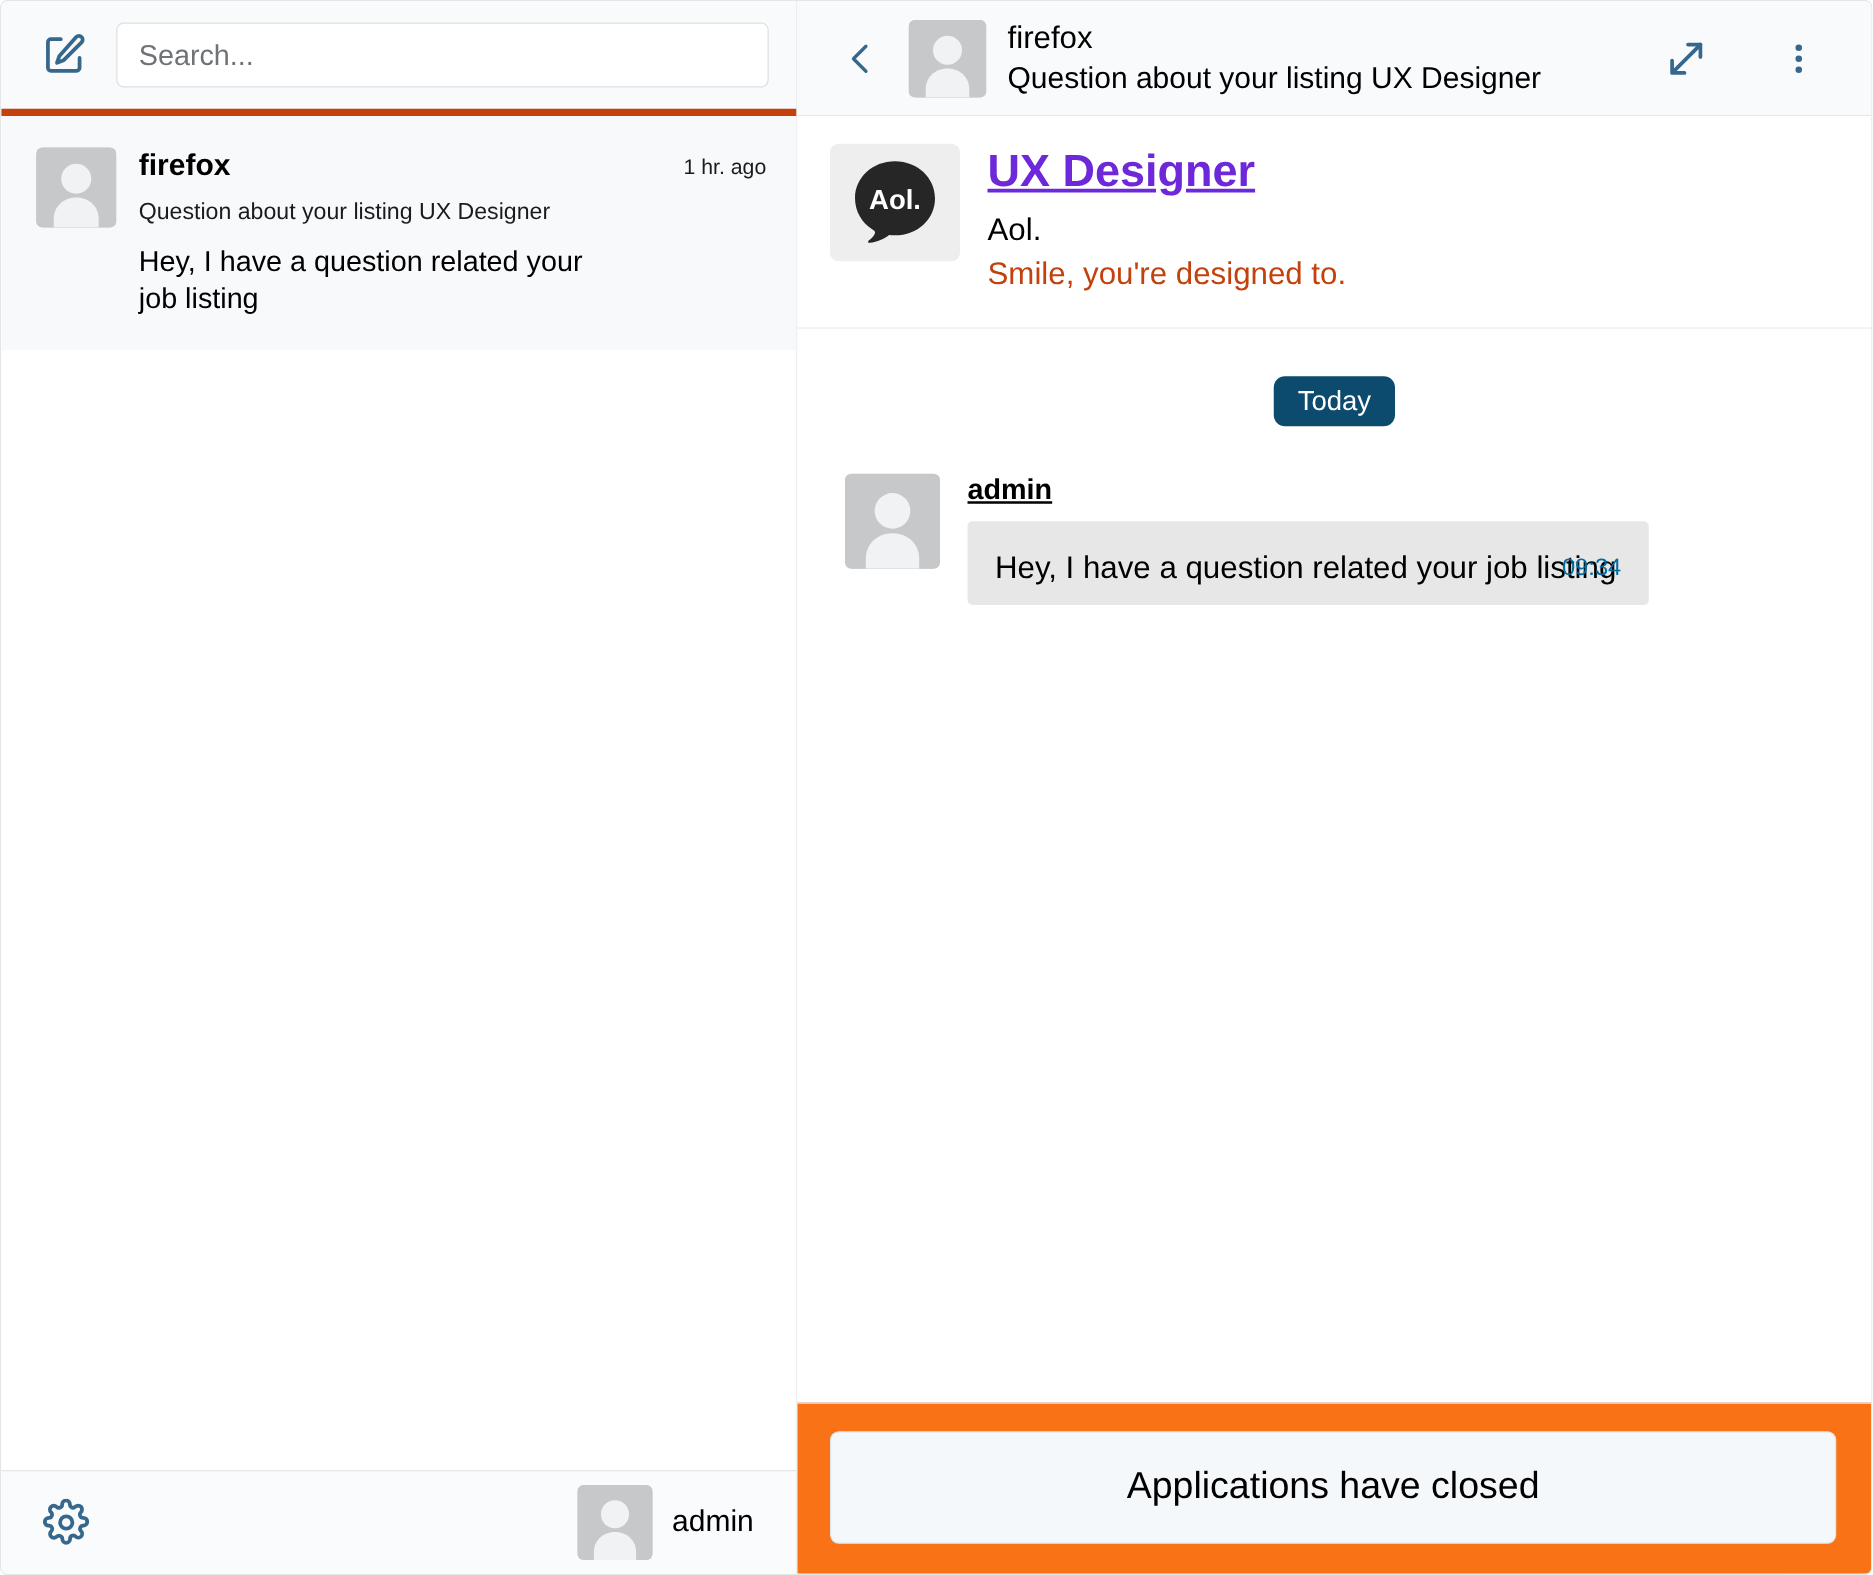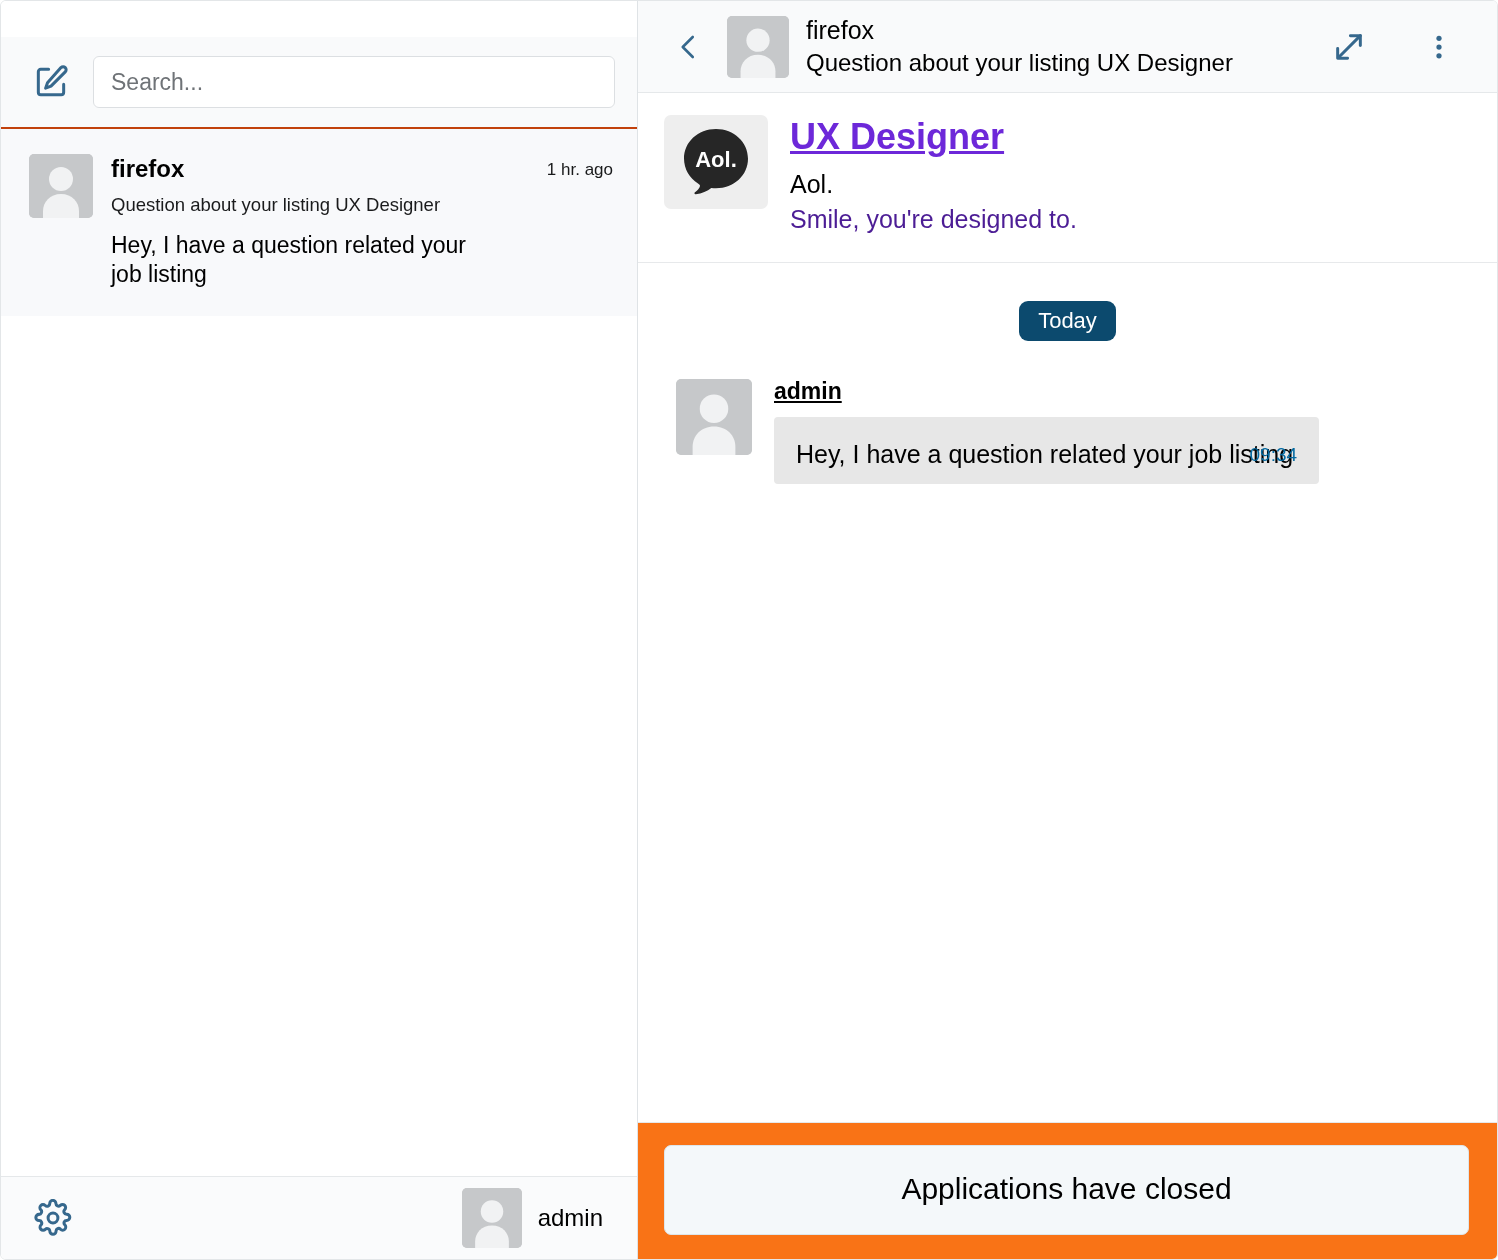--- a/index.html
+++ b/index.html
@@ -36,26 +36,25 @@
     display: flex;
     flex-direction: column;
     background: #ffffff;
   }
 
   .search-bar {
     height: 92px;
     min-height: 92px;
     box-sizing: border-box;
     background: #f9fafb;
-    border-bottom: 2px solid #c2410c;
+    border-bottom: 6px solid #c2410c;
     display: flex;
     align-items: center;
     padding: 0 22px 0 28px;
     gap: 20px;
-    margin-top: 36px;
   }
   .compose-btn {
     width: 44px;
     height: 44px;
     display: flex;
     align-items: center;
     justify-content: center;
     background: none;
     border: none;
     cursor: pointer;
@@ -276,21 +275,21 @@
     display: inline-block;
   }
   .listing-company {
     font-size: 25px;
     color: #000000;
     line-height: 1.38;
     margin-top: 9px;
   }
   .listing-tagline {
     font-size: 25px;
-    color: #4c1d95;
+    color: #c2410c;
     line-height: 1.38;
   }
 
   
   .messages {
     flex: 1;
     overflow-y: auto;
     padding: 38px 30px 0 30px;
     box-sizing: border-box;
     background: #ffffff;

